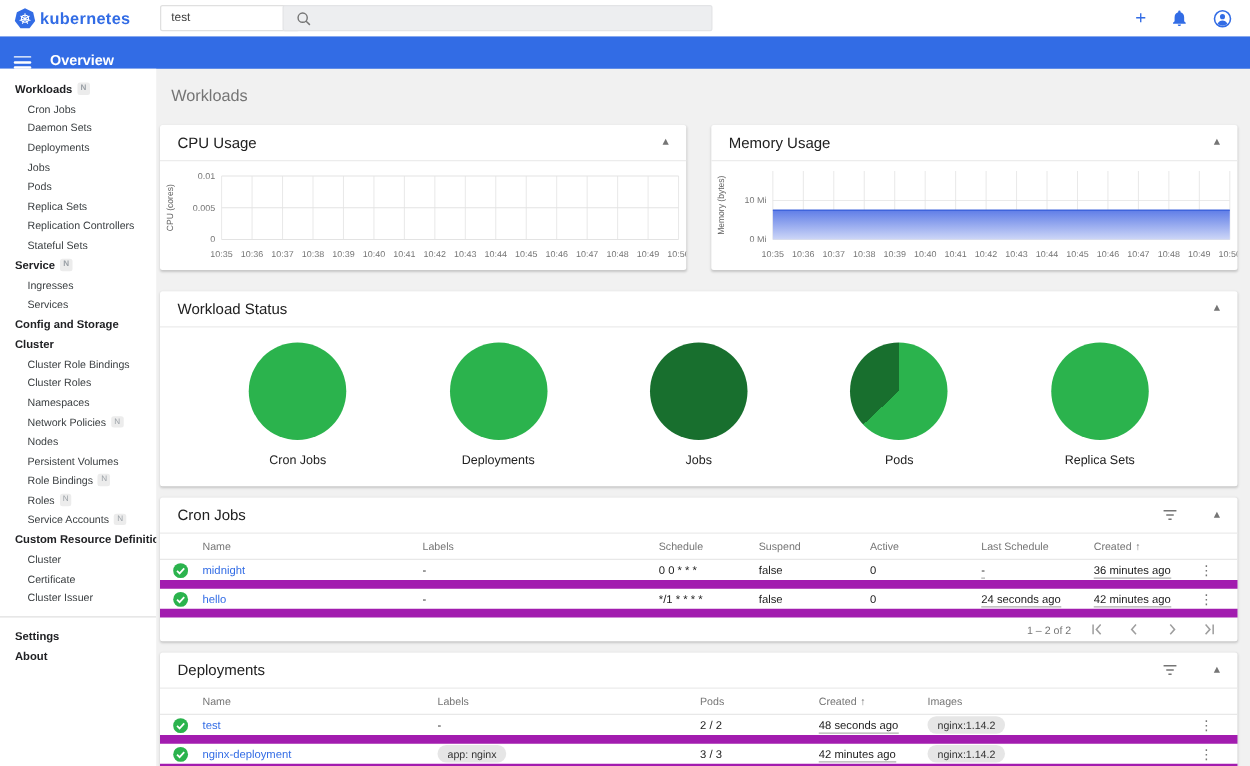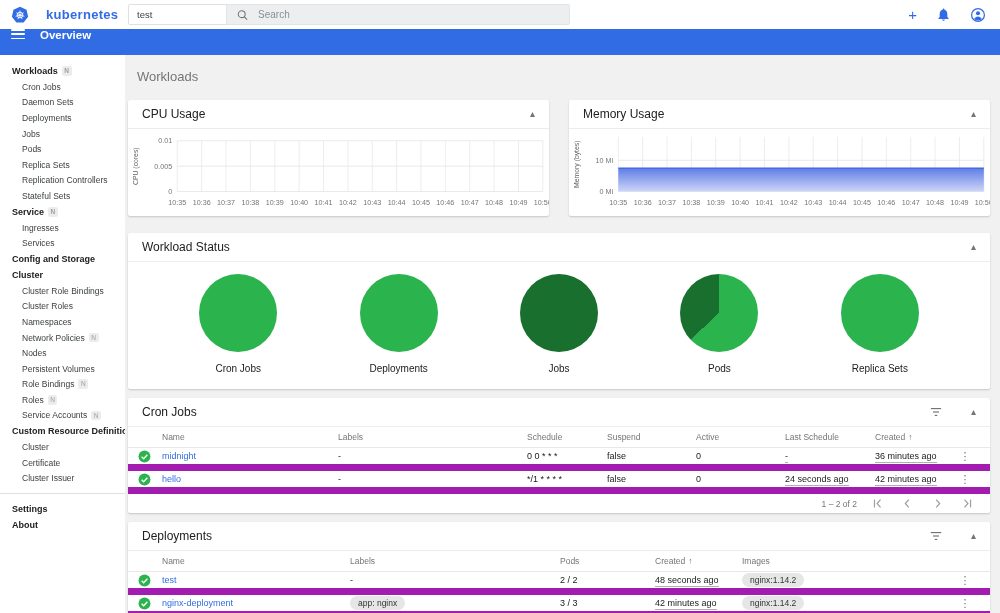--- a/index.html
+++ b/index.html
@@ -1,28 +1,28 @@
 <!DOCTYPE html>
 <html><head>
 <meta charset="utf-8">
 <style>
 *{box-sizing:border-box;margin:0;padding:0}
 html,body{width:1000px;height:613px;overflow:hidden}
 body{font-family:"Liberation Sans","DejaVu Sans",sans-serif;background:#f1f1f1}
 .topbar{height:29px;background:#fff;position:relative;display:flex;align-items:center}
-.logo{display:flex;align-items:center;gap:16px;margin-left:10px}
+.logo{display:flex;align-items:center;gap:2px;margin-left:10px}
 .logo-text{font-size:13px;font-weight:bold;color:#326ce5;letter-spacing:.3px}
 .ns-select{position:absolute;left:128px;top:4px;width:112px;height:21px;border:1px solid #e0e0e0;border-radius:2px;background:#fff;display:flex;align-items:center;justify-content:space-between;padding:0 8px;font-size:9.5px;color:#424242;cursor:pointer}
 .dd-caret{color:#757575;font-size:8px}
 .searchbox{position:absolute;left:226px;top:4px;width:344px;height:21px;background:#edeef0;border:1px solid #e3e4e6;border-radius:2px;display:flex;align-items:center;padding:0 9px;gap:9px}
 .searchbox input{border:none;background:transparent;outline:none;font-size:10px;color:#424242;width:100%;font-family:inherit}
 .searchbox input::placeholder{color:#8a8f94}
 .top-icons{position:absolute;right:14px;top:0;height:29px;display:flex;align-items:center;gap:19px}
 .plus-icon{color:#326ce5;font-size:15px;line-height:1;cursor:pointer}
-.appbar{height:26px;background:#326ce5;display:flex;align-items:flex-start;color:#fff}
+.appbar{height:26px;background:#326ce5;display:flex;align-items:flex-end;color:#fff}
 .menu-icon{width:14px;display:flex;flex-direction:column;gap:2.5px;margin-left:11px;cursor:pointer}
 .menu-icon span{height:1.8px;background:#fff;border-radius:1px}
 .appbar-title{font-size:11.5px;font-weight:bold;margin-left:15px}
 .content{display:flex;height:558px}
 .sidebar{width:125px;background:#fff;padding-top:8px;overflow:hidden;flex:none}
 .nav-header{height:16px;display:flex;align-items:center;padding-left:12px;font-size:9px;font-weight:bold;color:#202124;gap:4px;white-space:nowrap;cursor:pointer}
 .nav-item{height:15.6px;display:flex;align-items:center;padding-left:22px;font-size:8.5px;color:#3c4043;gap:4px;white-space:nowrap;cursor:pointer}
 .nbadge{font-size:6.5px;color:#9aa0a6;background:#ececec;border-radius:2px;padding:1px 2.5px;line-height:1.2}
 .nbadge:empty{display:none}
 .nav-divider{border-top:1px solid #e0e0e0;margin:7px 0}
@@ -86,21 +86,20 @@
   </div>
   <div class="ns-select">
     <span>test</span>
     <span class="dd-caret">▾</span>
   </div>
   <div class="searchbox">
     <svg width="14" height="14" viewBox="0 0 16 16">
       <circle cx="7" cy="7" r="4.2" fill="none" stroke="#757575" stroke-width="1.3"></circle>
       <line x1="10.2" y1="10.2" x2="13.6" y2="13.6" stroke="#757575" stroke-width="1.3"></line>
     </svg>
-    <input type="text" placeholder="Search" style="">
   </div>
   <div class="top-icons">
     <span class="plus-icon">+</span>
     <svg width="15" height="15" viewBox="0 0 18 18">
       <path d="M9 16.6c.85 0 1.55-.7 1.55-1.55h-3.1c0 .85.7 1.55 1.55 1.55zM13.6 12V8.3c0-2.4-1.25-4.35-3.45-4.87V2.9a1.15 1.15 0 0 0-2.3 0v.53C5.65 3.95 4.4 5.9 4.4 8.3V12L2.9 13.5v.8h12.2v-.8L13.6 12z" fill="#326ce5"></path>
     </svg>
     <svg width="16" height="16" viewBox="0 0 18 18">
       <circle cx="9" cy="9" r="7.2" fill="none" stroke="#326ce5" stroke-width="1.4"></circle>
       <circle cx="9" cy="7.1" r="2.3" fill="#326ce5"></circle>
       <path d="M4.6 13.5c1-1.9 2.6-2.9 4.4-2.9s3.4 1 4.4 2.9a7.2 7.2 0 0 1-8.8 0z" fill="#326ce5"></path>

